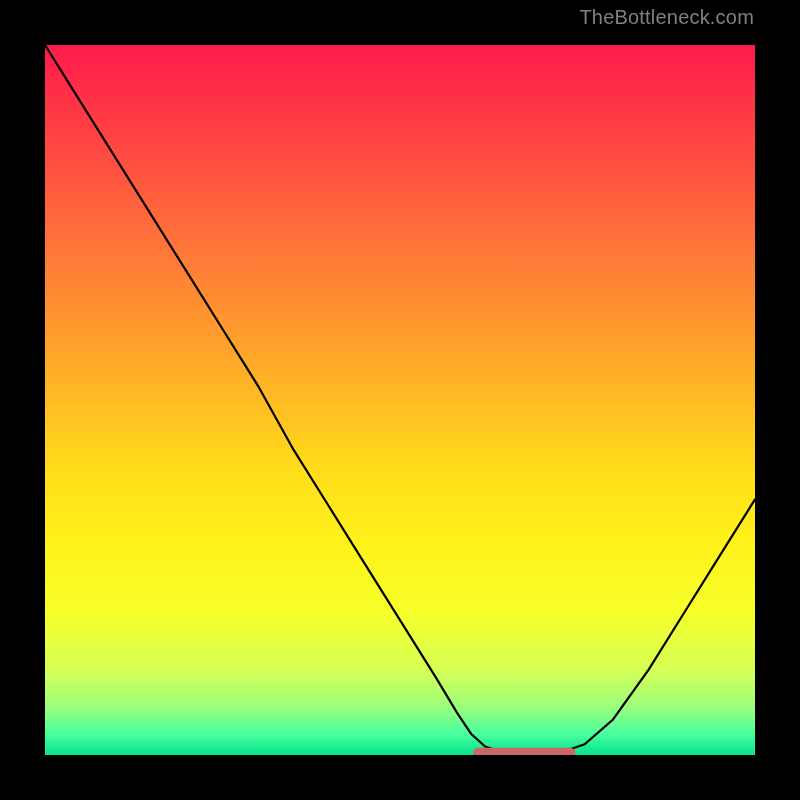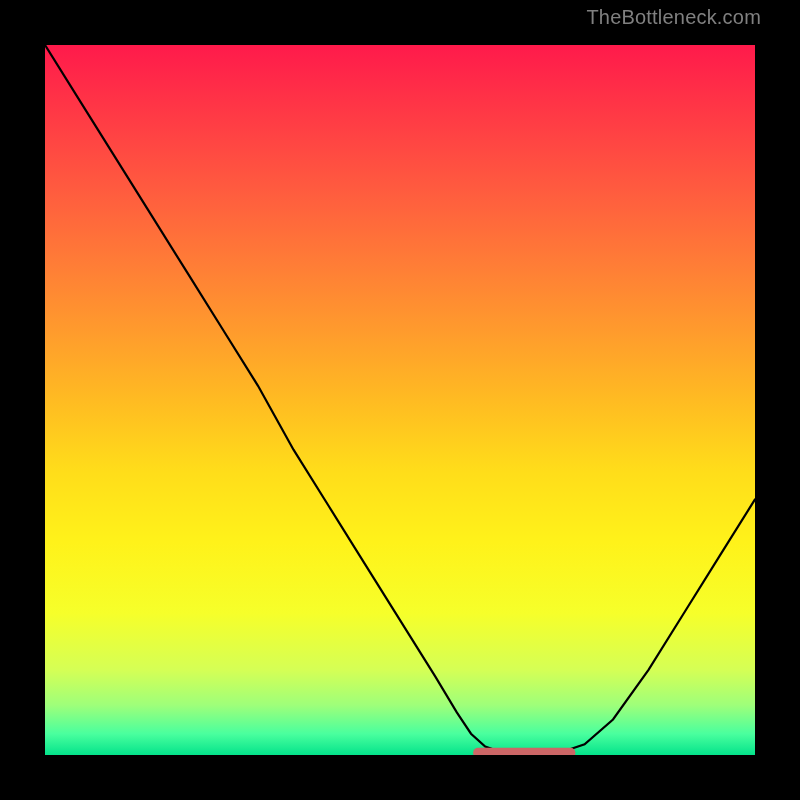--- a/index.html
+++ b/index.html
@@ -9,21 +9,20 @@
     height: 800px;
     background: #000;
     overflow: hidden;
     font-family: Arial, Helvetica, sans-serif;
   }
   .outer {
     position: relative;
     width: 764px;
     height: 800px;
     background: #000;
-    padding-left: 7px;
   }
   .plot {
     position: absolute;
     left: 45px;
     top: 45px;
     width: 710px;
     height: 710px;
     overflow: hidden;
   }
   .gradient {

